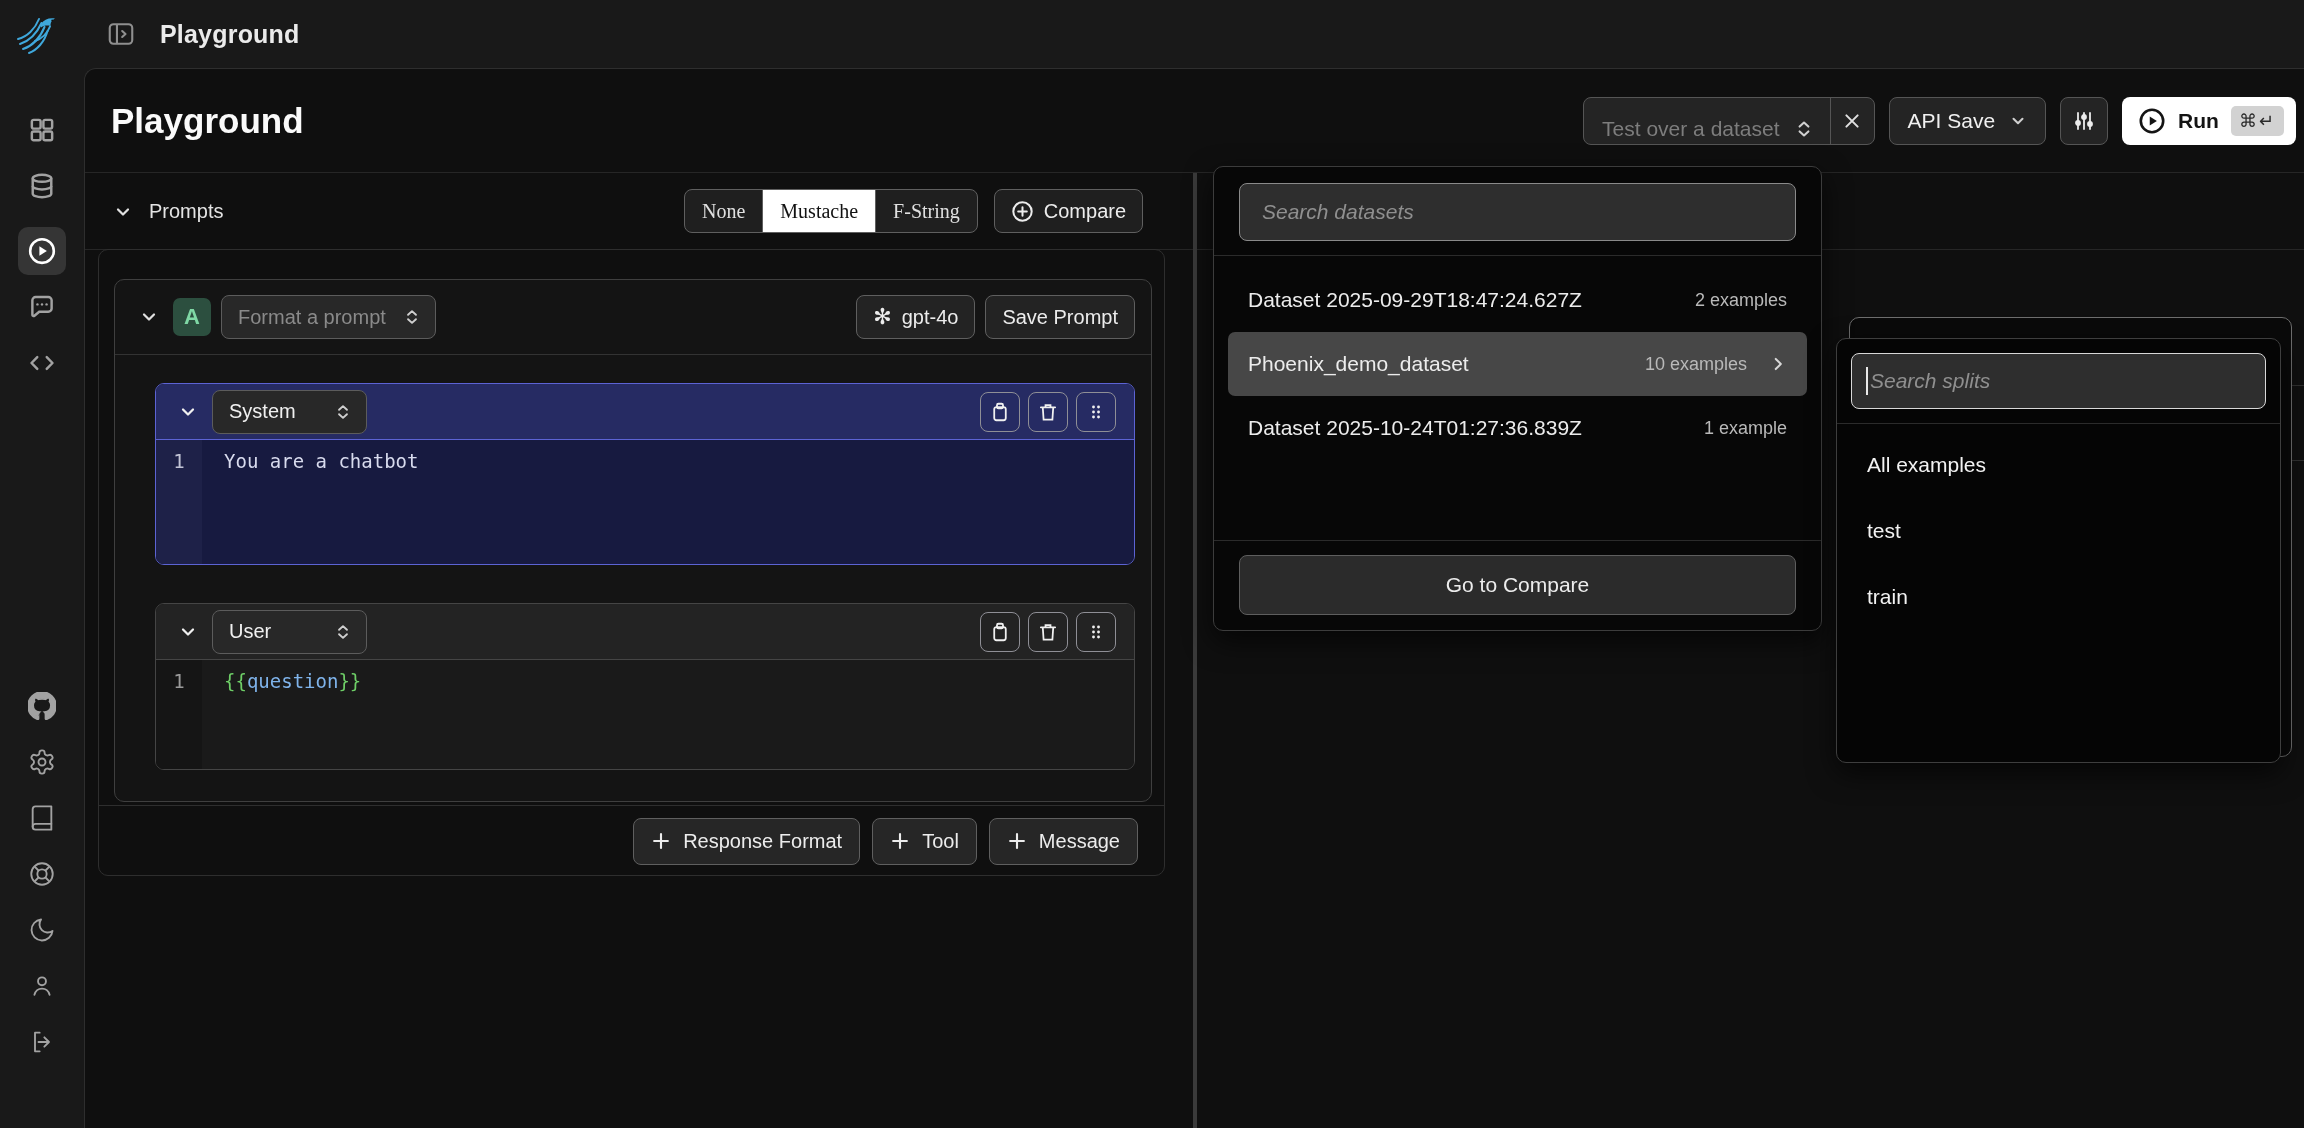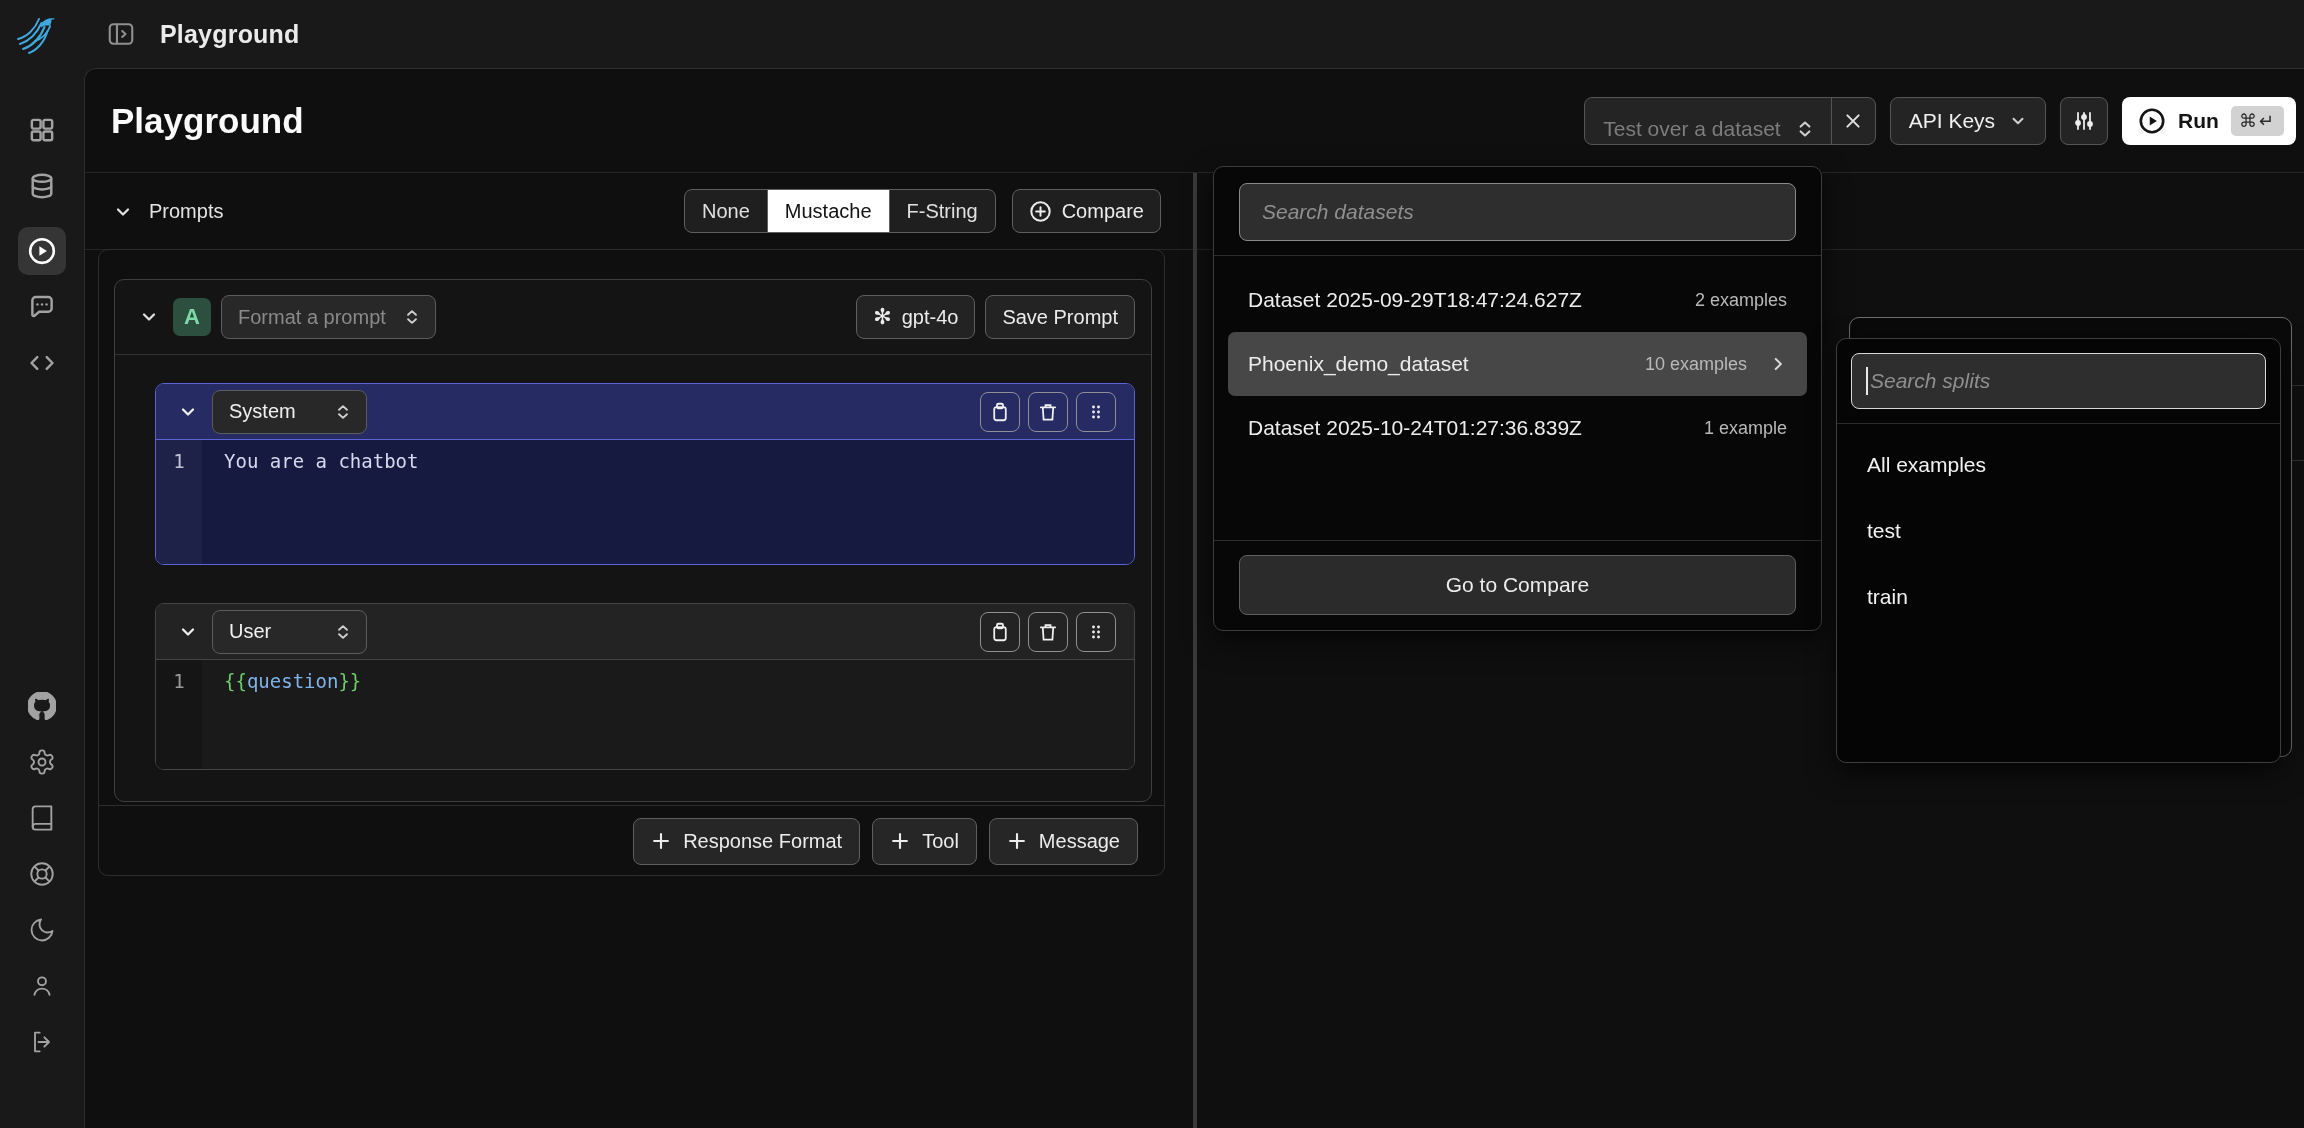--- a/index.html
+++ b/index.html
@@ -52,21 +52,21 @@
   .kbd-badge { background:#d2d2d2; border-radius:5px; padding:4px 8px; font-size:18px; color:#2a2a2a; letter-spacing:2px; }
 
   
   .toolbar-row { position:absolute; left:0; top:104px; width:100%; height:77px;
                  border-bottom:1px solid #262626; }
   .prompts-cluster { position:absolute; left:28px; top:0; height:77px; display:flex; align-items:center; gap:16px; cursor:pointer; }
   .prompts-label { font-size:20px; color:#e3e3e3; }
   .toolbar-right { position:absolute; left:599px; top:16px; height:44px; display:flex; gap:16px; }
   .segmented { display:flex; height:44px; border:1px solid #5f5f5f; border-radius:8px; overflow:hidden; background:#1f1f1f; }
   .segment { padding:17px 17px; display:flex; align-items:center; font-size:20px; color:#e0e0e0;
-             border-right:1px solid #5f5f5f; cursor:pointer; white-space:nowrap; }
+             border-right:1px solid #5f5f5f; cursor:pointer; white-space:nowrap;font-family:Liberation Serif, serif; }
   .segment:last-child { border-right:none; }
   .segment.selected { background:#ffffff; color:#121212; }
   .btn-outline { height:44px; background:#1f1f1f; border:1px solid #5f5f5f; border-radius:8px;
                  display:flex; align-items:center; gap:10px; padding:0 16px; font-size:20px; color:#ececec; cursor:pointer; }
 
   
   .v-divider { position:absolute; left:1108px; top:104px; width:4px; height:956px; background:#3a3a3a; cursor:col-resize; }
 
   
   .prompts-panel { position:absolute; left:13px; top:180px; width:1067px; height:627px;
@@ -268,21 +268,21 @@
               <path d="M4.5 6L8 2.8 11.5 6M4.5 10L8 13.2 11.5 10"></path>
             </svg>
           </div>
           <div class="combo-clear">
             <svg width="20" height="20" viewBox="0 0 16 16" fill="none" stroke="#e0e0e0" stroke-width="1.6" stroke-linecap="round">
               <path d="M3.5 3.5l9 9M12.5 3.5l-9 9"></path>
             </svg>
           </div>
         </div>
         <button class="btn-dark">
-          <span>API Keys</span>
+          <span>API Save</span>
           <svg width="18" height="18" viewBox="0 0 16 16" fill="none" stroke="#cfcfcf" stroke-width="1.8" stroke-linecap="round" stroke-linejoin="round">
             <path d="M4 6l4 4 4-4"></path>
           </svg>
         </button>
         <button class="btn-dark icon-btn">
           <svg width="24" height="24" viewBox="0 0 24 24" fill="none" stroke="#ececec" stroke-width="1.8" stroke-linecap="round">
             <path d="M6 4v16M12 4v16M18 4v16"></path>
             <circle cx="6" cy="14" r="2" fill="#ececec"></circle>
               <circle cx="12" cy="8" r="2" fill="#ececec"></circle>
               <circle cx="18" cy="15" r="2" fill="#ececec"></circle>

